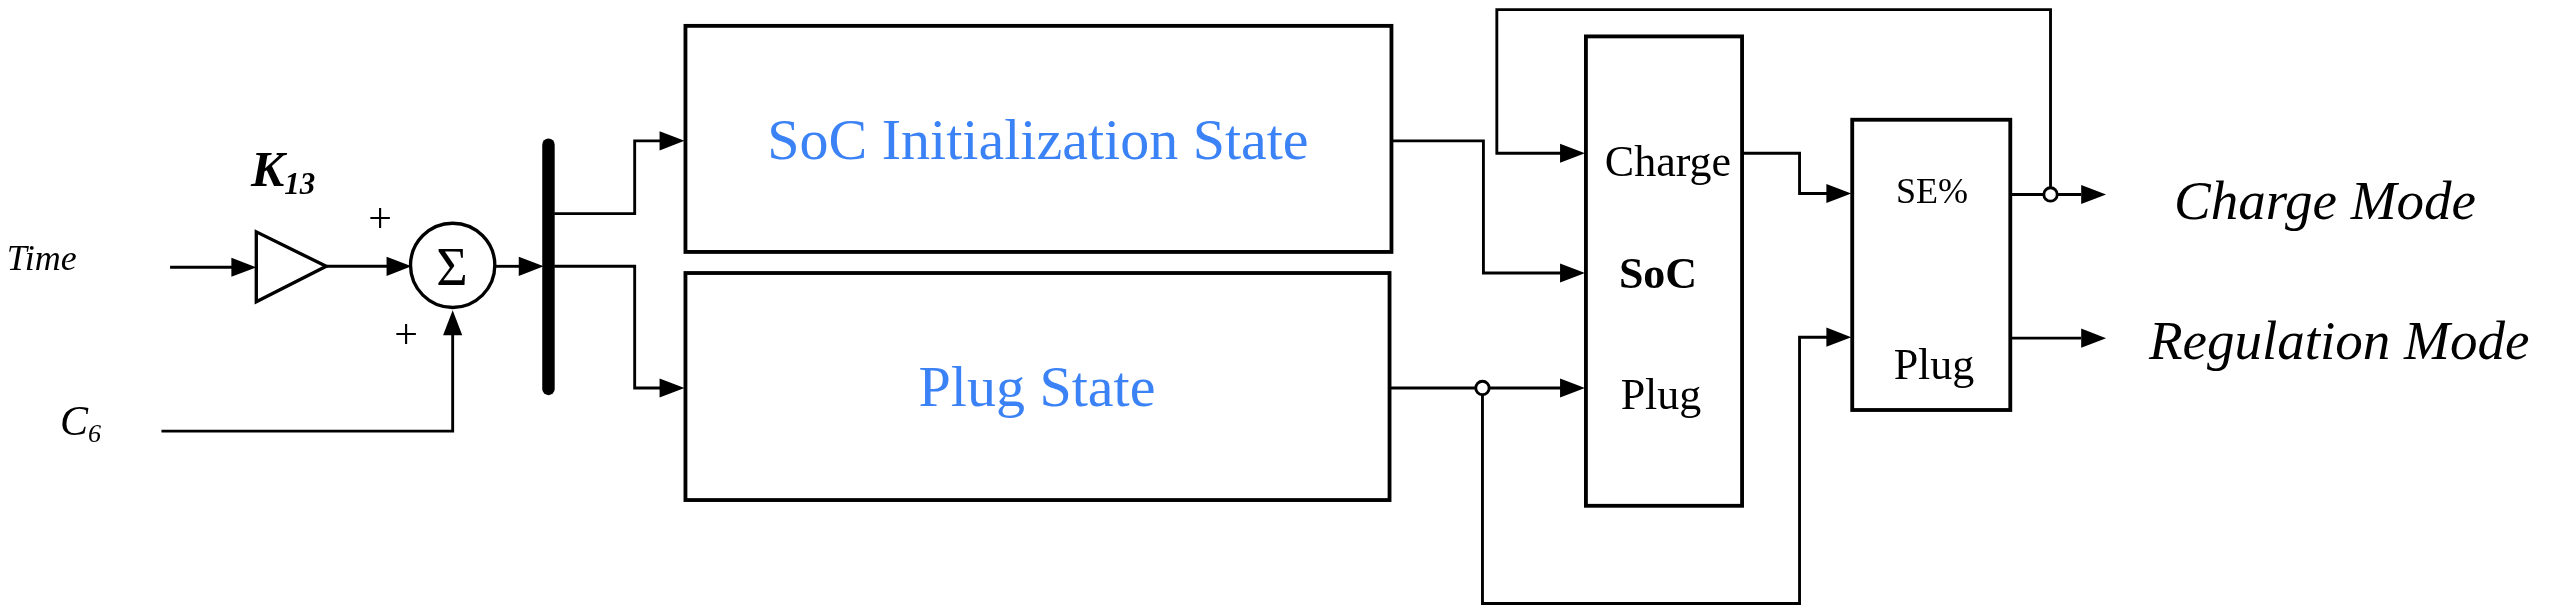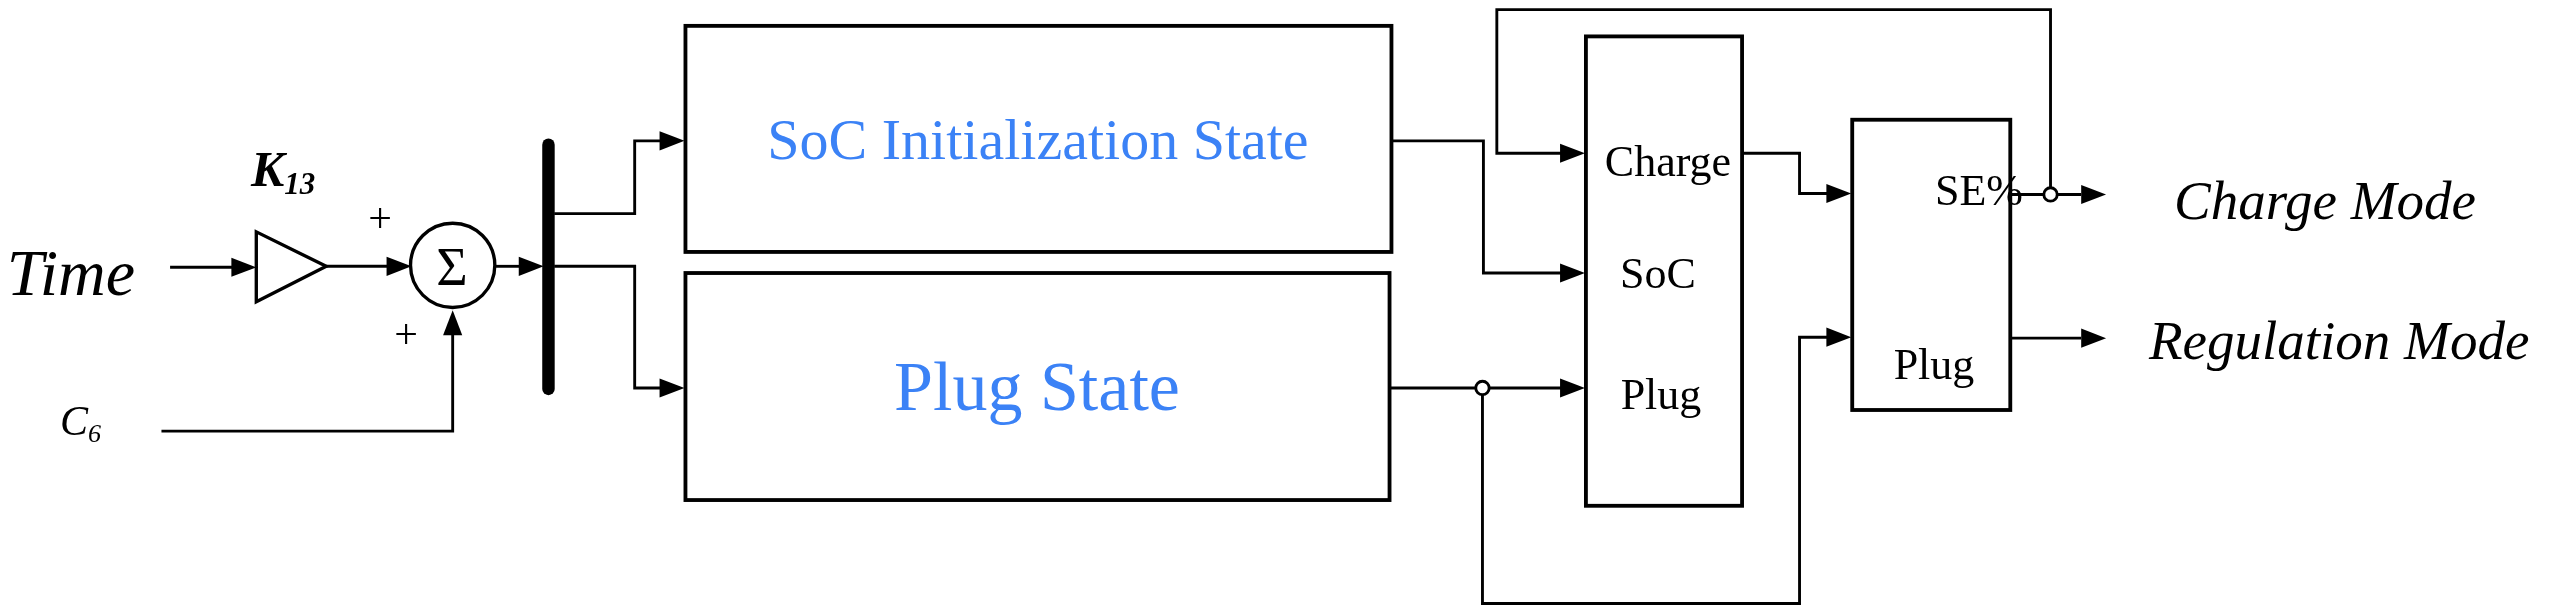--- a/index.html
+++ b/index.html
@@ -87,45 +87,45 @@
 
     <rect x="715" y="27" width="737" height="236" fill="#fff" stroke="#000" stroke-width="4"></rect>
     <rect x="715" y="285" width="735" height="237" fill="#fff" stroke="#000" stroke-width="4"></rect>
     <rect x="1655" y="38" width="163" height="490" fill="#fff" stroke="#000" stroke-width="4"></rect>
     <rect x="1933" y="125" width="165" height="303" fill="#fff" stroke="#000" stroke-width="4"></rect>
 
     <circle cx="1547" cy="405" r="7" fill="#fff" stroke="#000" stroke-width="3"></circle>
     <circle cx="2140" cy="203" r="7" fill="#fff" stroke="#000" stroke-width="3"></circle>
   </svg>
 
-  <div class="lbl ital" style="left:6.7px;top:240px;font-size:66px;">
+  <div class="lbl ital" style="left:6.7px;top:240px;font-size:36px;">
     <span>Time</span>
   </div>
 
   <div class="lbl ital" style="left:60px;top:400px;font-size:42px;"><span>C</span><sub>6</sub></div>
 
   <div class="lbl ital" style="left:251px;top:144px;font-size:50px;font-weight:bold;"><span>K</span><sub>13</sub></div>
 
   <div class="lbl ctr" style="left:380px;top:218px;font-size:42px;">+</div>
 
   <div class="lbl ctr" style="left:406px;top:334px;font-size:42px;">+</div>
 
   <div class="lbl ctr" style="left:452px;top:267px;font-size:54px;">Σ</div>
 
   <div class="boxlbl" style="left:685px;top:26px;width:706px;height:226px;font-size:58px;">SoC Initialization State</div>
 
-  <div class="boxlbl" style="left:685px;top:273px;width:704px;height:227px;font-size:70px;font-family:Liberation Serif, serif;">Plug State</div>
+  <div class="boxlbl" style="left:685px;top:273px;width:704px;height:227px;font-size:58px;font-family:Liberation Serif, serif;">Plug State</div>
 
   <div class="lbl ctr" style="left:1668px;top:162px;font-size:44px;">Charge</div>
 
-  <div class="lbl ctr" style="left:1658px;top:274px;font-size:44px;">SoC</div>
+  <div class="lbl ctr" style="left:1658px;top:274px;font-size:44px;font-weight:bold;">SoC</div>
 
   <div class="lbl ctr" style="left:1661px;top:395px;font-size:44px;">Plug</div>
 
-  <div class="lbl ctr" style="left:1932px;top:191px;font-size:44px;margin-left:47px;">SE%</div>
+  <div class="lbl ctr" style="left:1932px;top:191px;font-size:36px;">SE%</div>
 
   <div class="lbl ctr" style="left:1934px;top:365px;font-size:44px;">Plug</div>
 
   <div class="lbl ital" style="left:2154px;top:173px;font-size:55px;margin-left:20px;">Charge Mode</div>
 
   <div class="lbl ital" style="left:2149px;top:313px;font-size:55px;">Regulation Mode</div>
 
 </div>
 
 

